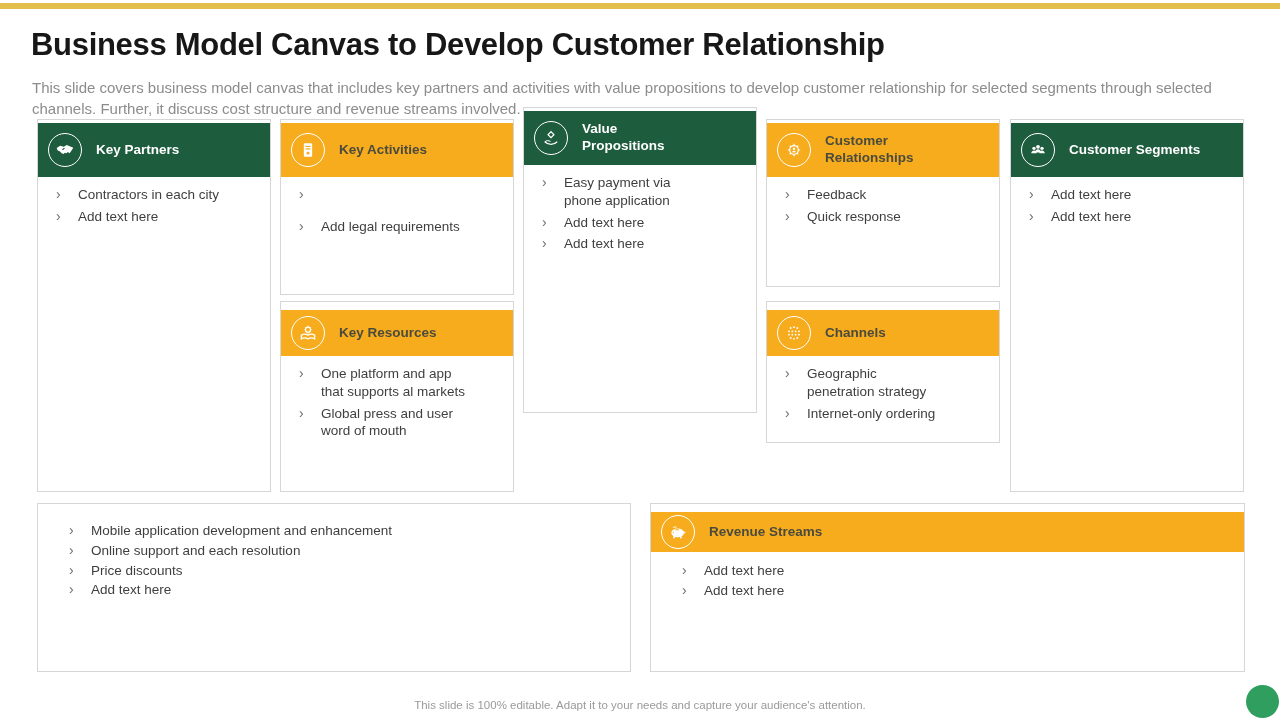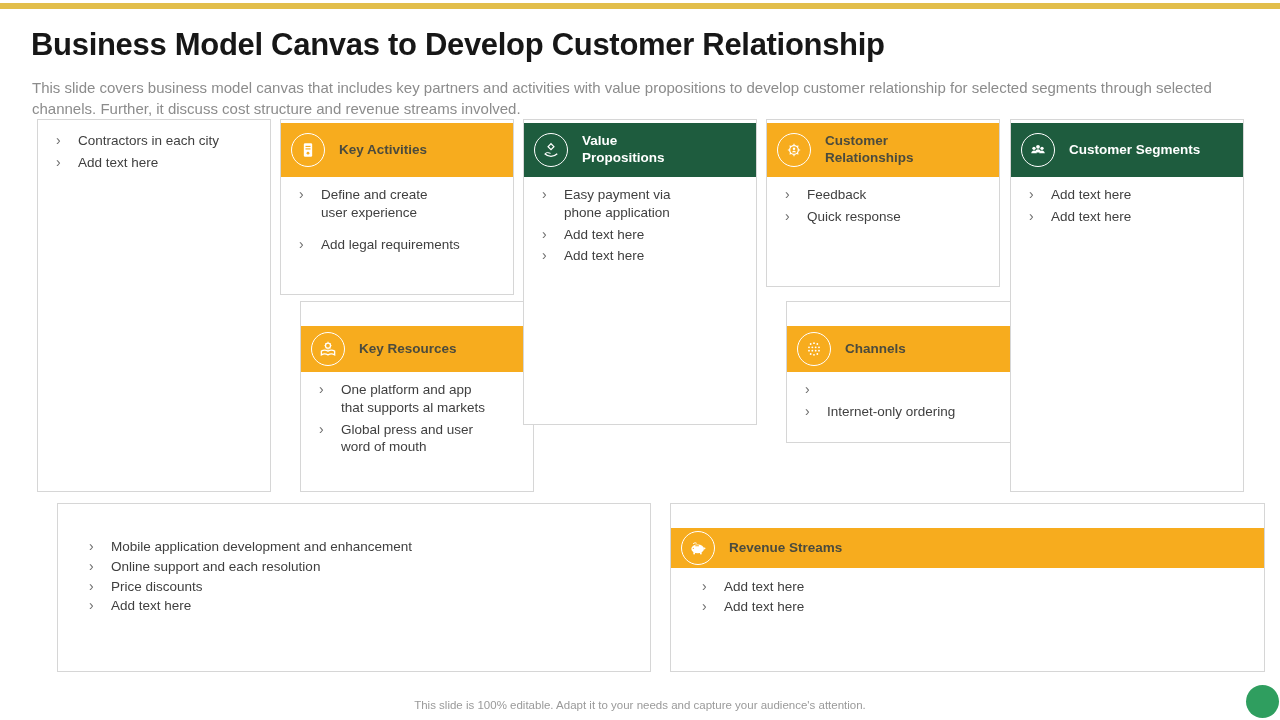--- a/index.html
+++ b/index.html
@@ -14,21 +14,21 @@
   }
   .page-subtitle{
     position:absolute;left:32px;top:78px;width:1212px;
     font-size:15px;line-height:1.38;color:#8c8c8c;
   }
   
   .box{
     position:absolute;background:#fff;border:1px solid #d6d6d6;
     box-sizing:border-box;padding-top:3px;
   }
-  .box.gap8{padding-top:24px;margin-left:20px;}
+  .box.gap8{padding-top:8px;}
   .band{
     display:flex;align-items:center;gap:14px;
     padding-left:10px;box-sizing:border-box;height:54px;
   }
   .band.h46{height:46px;}
   .band.h40{height:40px;}
   .theme-green{--band:var(--green,#1E5C3E);}
   .theme-yellow{--band:var(--yellow,#F7AC1E);}
   .theme-green .band{background:var(--green,#1E5C3E);color:#ffffff;}
   .theme-yellow .band{background:var(--yellow,#F7AC1E);color:#4b4b3d;}
@@ -47,21 +47,21 @@
   }
   ul.bullets .chev{width:22px;min-width:22px;color:#6e6e6e;font-size:14px;line-height:1.25;}
   ul.bullets .txt{white-space:pre-line;}
   .box--key_activities ul.bullets li{margin-bottom:14px;}
   .box-wide ul.bullets{padding-left:31px;padding-top:10px;}
   .box-wide ul.bullets li{margin-bottom:2px;}
   
   .pos-kp{left:37px;top:119px;width:234px;height:373px;}
   .pos-ka{left:280px;top:119px;width:234px;height:176px;}
   .pos-kr{left:280px;top:301px;width:234px;height:191px;}
-  .pos-vp{left:523px;top:119px;width:234px;height:306px;}
+  .pos-vp{left:523px;top:107px;width:234px;height:306px;}
   .pos-cr{left:766px;top:119px;width:234px;height:168px;}
   .pos-ch{left:766px;top:301px;width:234px;height:142px;}
   .pos-cs{left:1010px;top:119px;width:234px;height:373px;}
   .pos-cost{left:37px;top:503px;width:594px;height:169px;}
   .pos-rev{left:650px;top:503px;width:595px;height:169px;}
   .slide-footer{
     position:absolute;left:0;top:699px;width:1280px;text-align:center;
     font-size:11.5px;color:#9a9a9a;
   }
   .green-dot{
@@ -73,20 +73,29 @@
 <body>
 
 <div class="slide">
 
   <div class="top-bar"></div>
 
   <div class="page-title">Business Model Canvas to Develop Customer Relationship</div>
   <div class="page-subtitle">This slide covers business model canvas that includes key partners and activities with value propositions to develop customer relationship for selected segments through selected channels. Further, it discuss cost structure and revenue streams involved.</div>
 
   <div class="box theme-green pos-kp">
+    <div class="band">
+      <span class="icon-circle">
+        <svg width="20" height="20" viewBox="0 0 24 24">
+          <path fill="#fff" d="M2 9.5l4.2-2.6 4.4 1.1 3.4-2.1L22 9.4l-4.4 6.4-2.2-1.5-1.6 1.7-2-.6-1.4 1.4-2.4-1-2-2-3-1.5z"></path>
+          <path class="cut" d="M10.8 9.2l-2.4 2.3 1 .9 2.6-2.4z"></path>
+        </svg>
+      </span>
+      <span class="band-title" style="white-space:pre-line">Key Partners</span>
+    </div>
     <ul class="bullets">
         <li>
           <span class="chev">›</span>
           <span class="txt">Contractors in each city</span>
         </li>
         <li>
           <span class="chev">›</span>
           <span class="txt">Add text here</span>
         </li>
       </ul>
@@ -100,22 +109,20 @@
           <rect class="cut" x="9" y="7" width="6" height="1.4"></rect>
           <rect class="cut" x="9" y="10" width="6" height="1.4"></rect>
           <circle class="cut" cx="12" cy="15.8" r="1.7"></circle>
         </svg>
       </span>
       <span class="band-title">Key Activities</span>
     </div>
     <ul class="bullets">
         <li>
           <span class="chev">›</span>
-          <span class="txt">Define and create
-user experience</span>
         </li>
         <li>
           <span class="chev">›</span>
           <span class="txt">Add legal requirements</span>
         </li>
       </ul>
   </div>
 
   <div class="box theme-yellow pos-kr gap8">
     <div class="band h46">
@@ -214,20 +221,22 @@
           <circle cx="8" cy="18" r="1.1"></circle>
             <circle cx="12" cy="19" r="1.1"></circle>
             <circle cx="16" cy="18" r="1.1"></circle>
         </svg>
       </span>
       <span class="band-title">Channels</span>
     </div>
     <ul class="bullets">
         <li>
           <span class="chev">›</span>
+          <span class="txt">Geographic
+penetration strategy</span>
         </li>
         <li>
           <span class="chev">›</span>
           <span class="txt">Internet-only ordering</span>
         </li>
       </ul>
   </div>
 
   <div class="box theme-green pos-cs">
     <div class="band">

